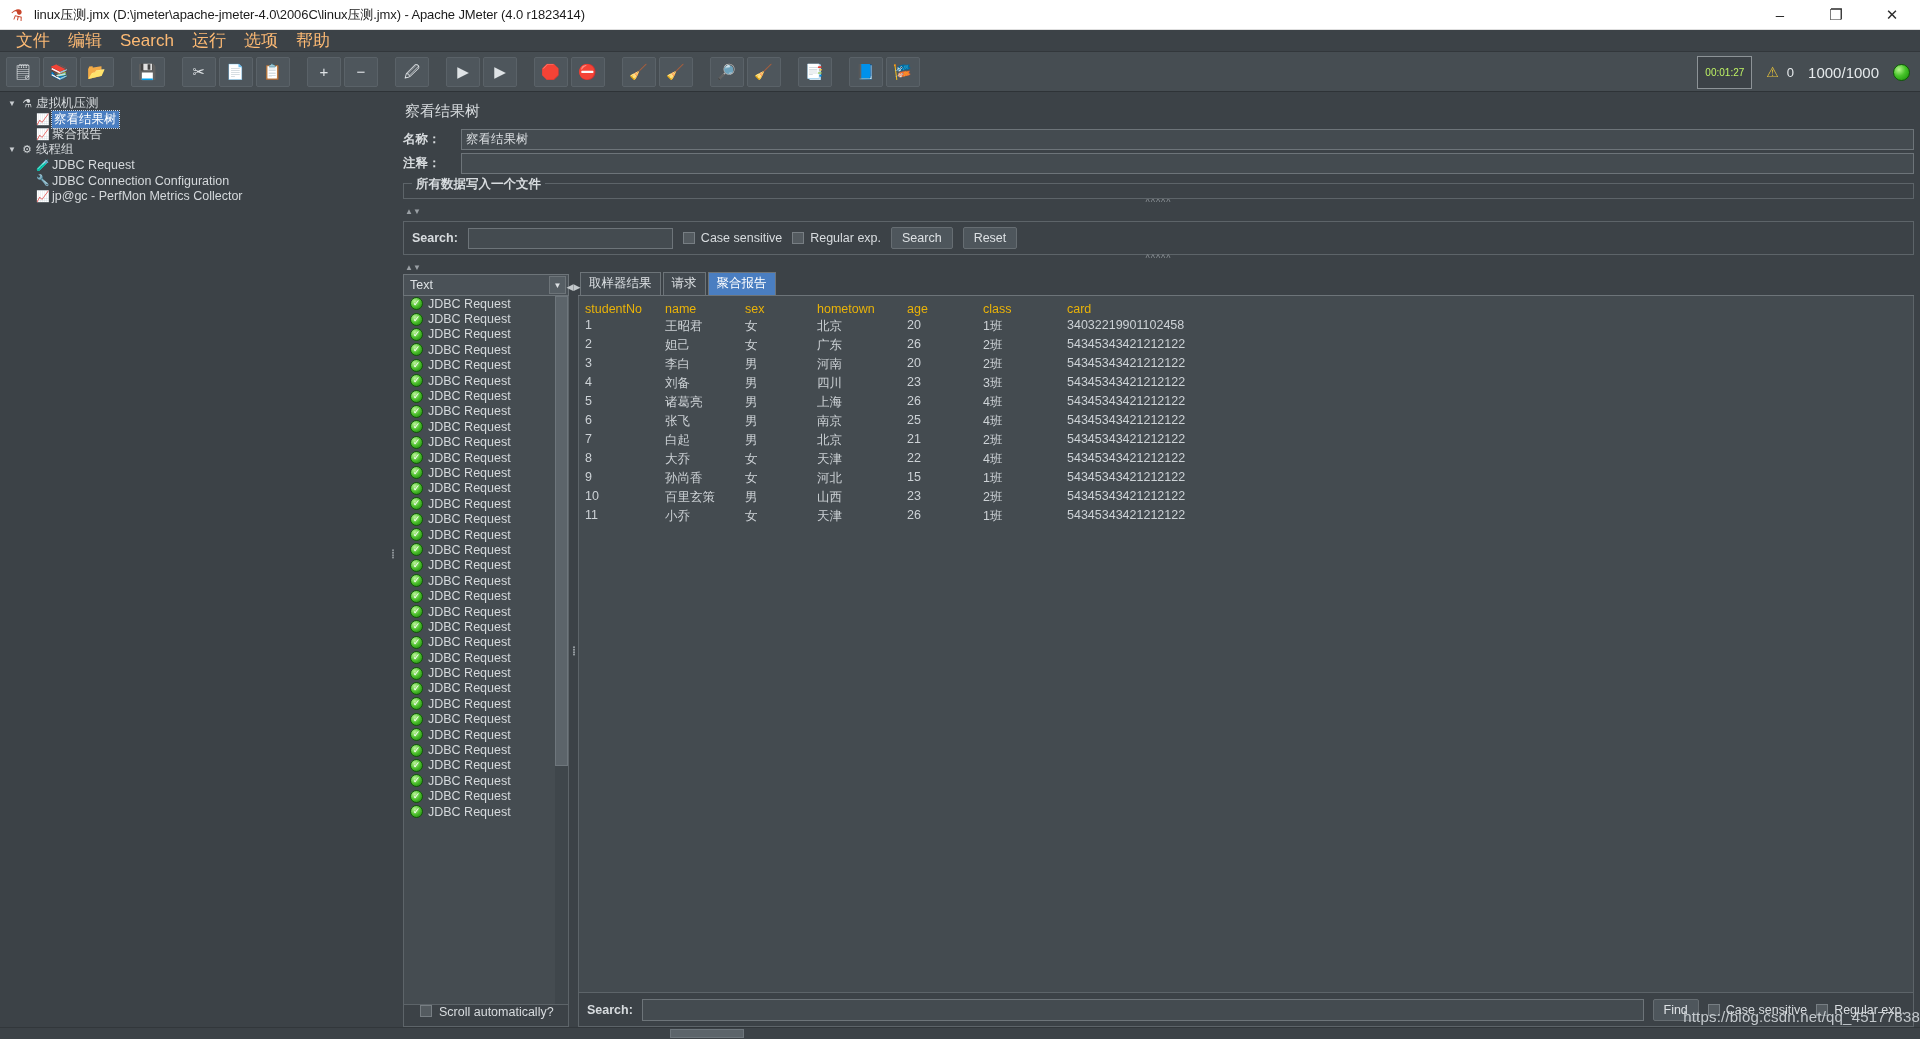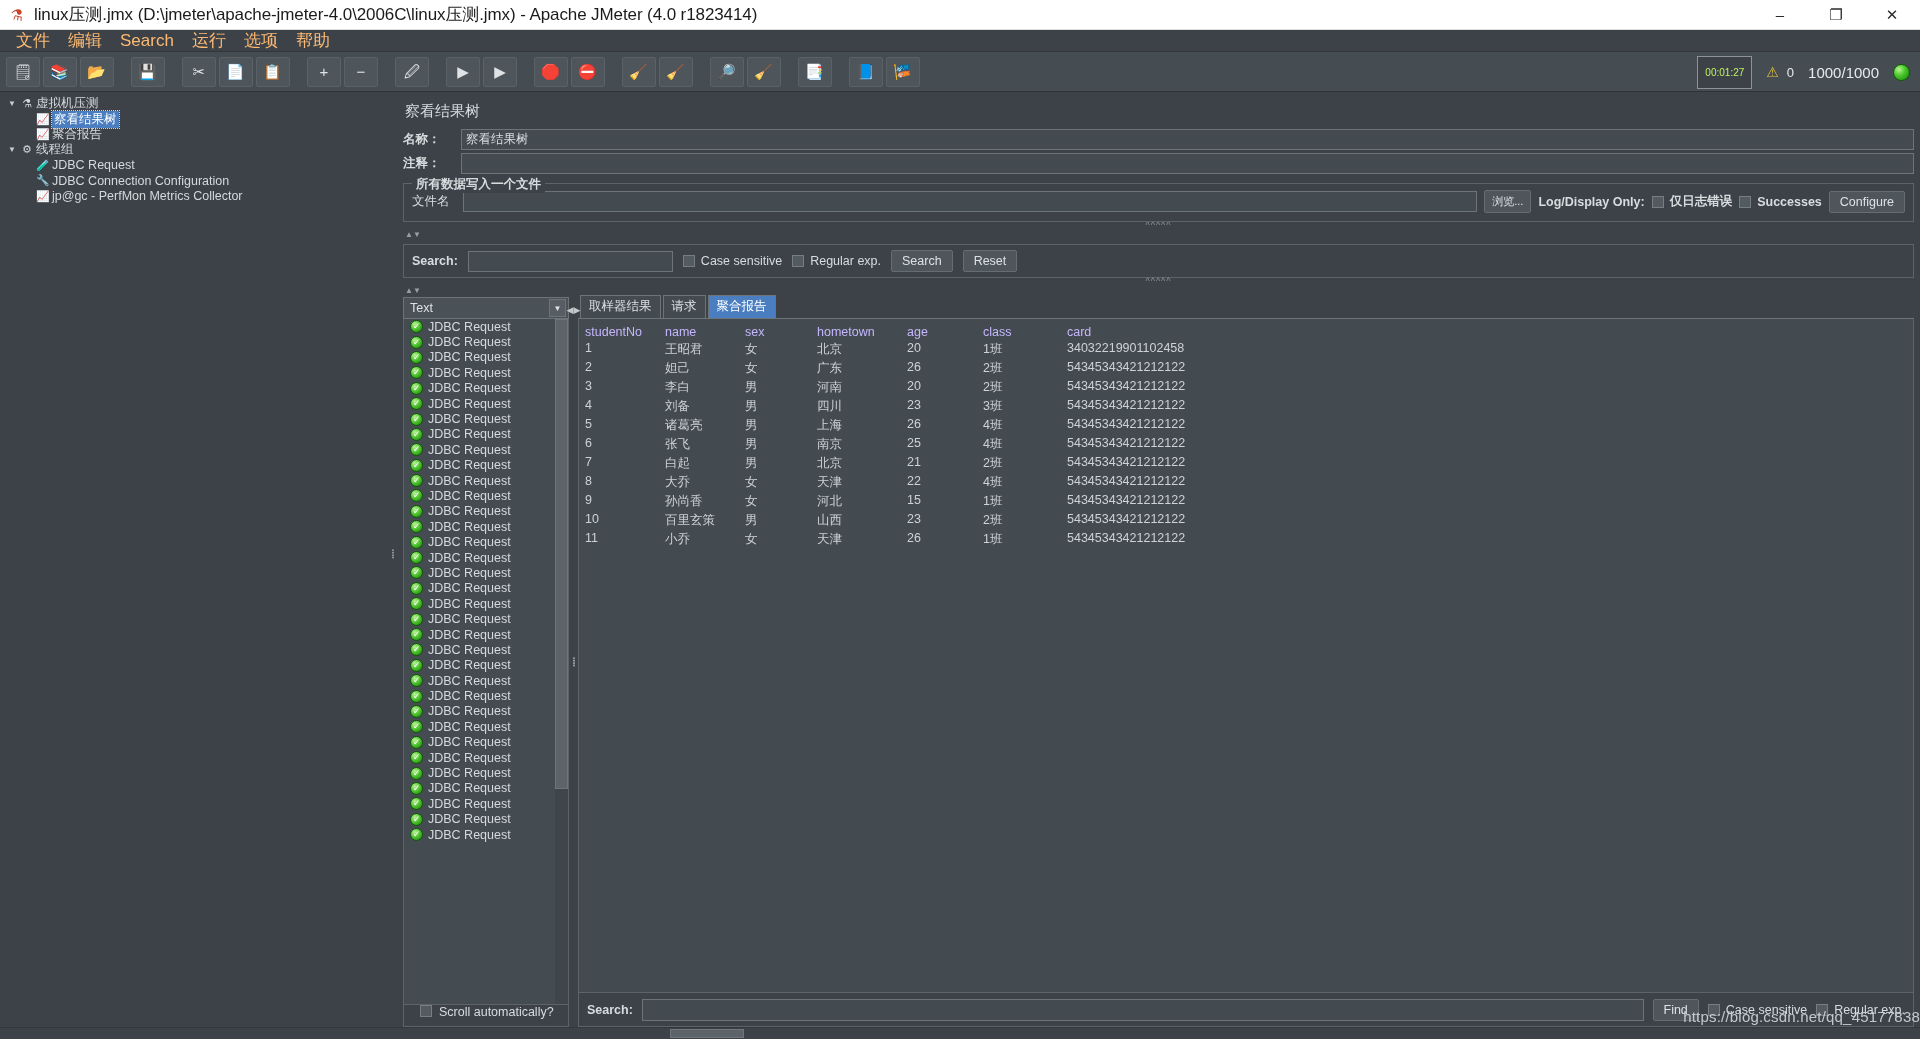--- a/index.html
+++ b/index.html
@@ -19,21 +19,21 @@
     align-items: center;
     border-bottom: 1px solid #dedede;
   }
   #titlebar .app-icon {
     width: 34px; text-align: center;
     font-size: 15px; color: #c8442a;
     transform: rotate(12deg);
   }
   #titlebar .title-text {
     flex: 1;
-    font-size: 17px;
+    font-size: 13px;
     color: #1b1b1b;
     white-space: nowrap;
     letter-spacing: -0.1px;
   }
   .win-btns { display: flex; height: 30px; }
   .win-btn {
     width: 56px; height: 30px;
     display: flex; align-items: center; justify-content: center;
     color: #2b2b2b; font-size: 15px;
   }
@@ -352,21 +352,21 @@
     font-family: "Liberation Sans", sans-serif;
   }
   table.data td { padding: 1px 0; height: 14.8px; vertical-align: top; white-space: nowrap; }
   table.data .c0 { width: 80px; }
   table.data .c1 { width: 80px; }
   table.data .c2 { width: 72px; }
   table.data .c3 { width: 90px; }
   table.data .c4 { width: 76px; }
   table.data .c5 { width: 84px; }
   table.data .c6 { width: 220px; }
-  table.data tr.head td { color: #c4b5fd; }
+  table.data tr.head td { color: #eab308; }
 
   #detail-search {
     height: 34px;
     display: flex; align-items: center; gap: 9px;
     border: 1px solid #5d6469;
     border-top: none;
     padding: 0 8px;
   }
   #detail-search .dsbox {
     flex: 1; height: 22px;
@@ -563,35 +563,20 @@
         <div class="txt-input">察看结果树</div>
       </div>
 
       <div class="field-row">
         <div class="field-label">注释：</div>
         <div class="txt-input"></div>
       </div>
 
       <div class="groupbox">
         <div class="gb-title">所有数据写入一个文件</div>
-        <div class="file-row">
-          <div class="file-label">文件名</div>
-          <div class="txt-input"></div>
-          <div class="btn small">浏览...</div>
-          <div class="lbl bold">Log/Display Only:</div>
-          <div class="cbrow">
-            <span class="cb"></span>
-            <span class="lbl bold">仅日志错误</span>
-          </div>
-          <div class="cbrow">
-            <span class="cb"></span>
-            <span class="lbl bold">Successes</span>
-          </div>
-          <div class="btn">Configure</div>
-        </div>
       </div>
 
       <div class="dots">^^^^^</div>
       <div class="updown">▲▼</div>
 
       <div id="search-panel">
         <span class="lbl bold">Search:</span>
         <div class="search-box"></div>
         <div class="cbrow">
           <span class="cb"></span>

